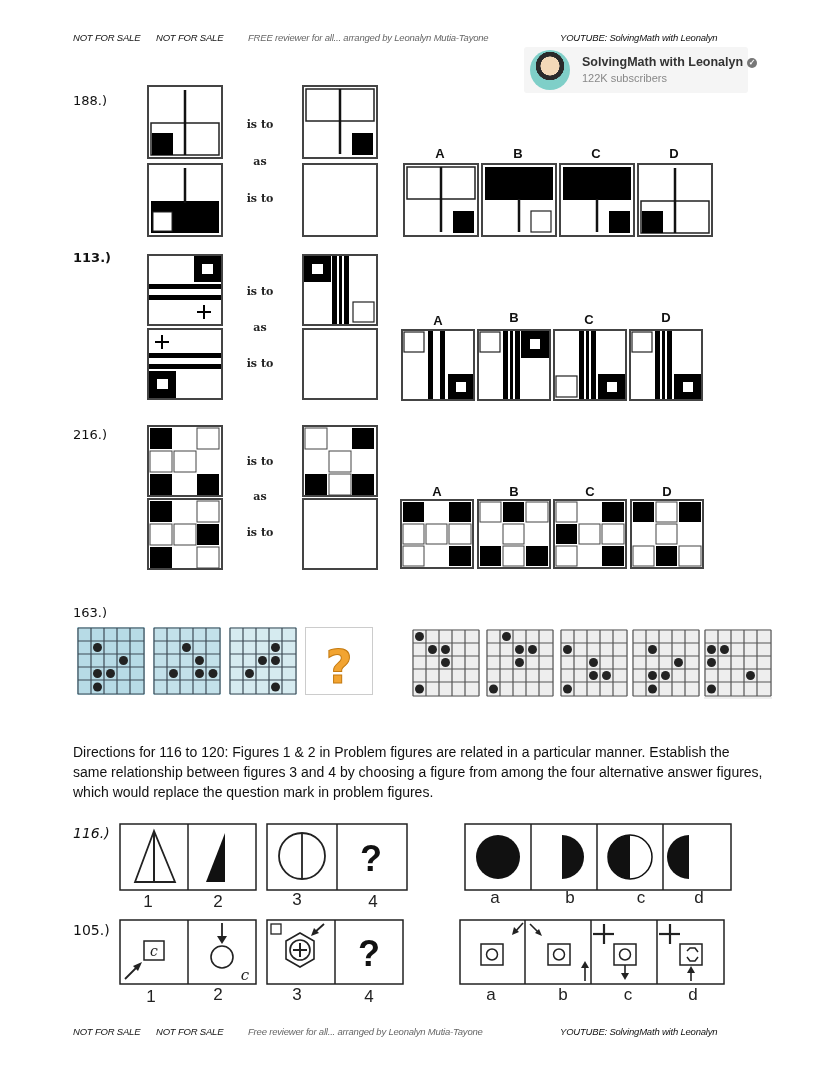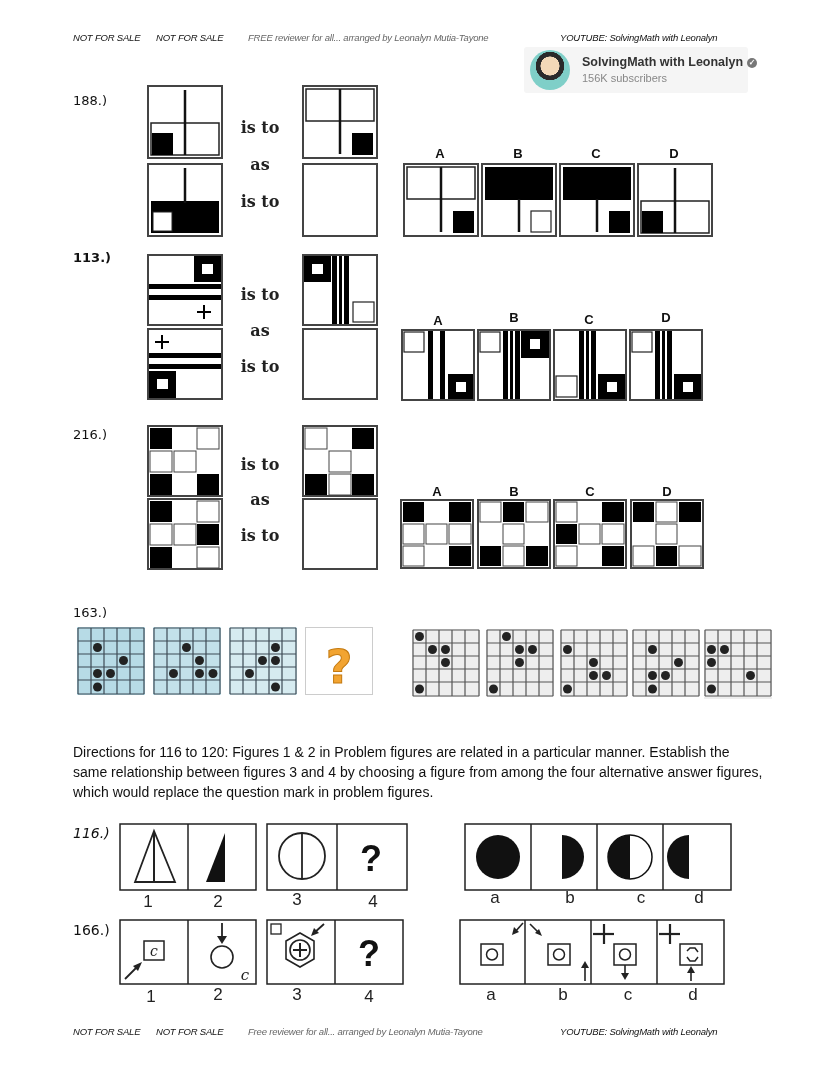--- a/index.html
+++ b/index.html
@@ -1,21 +1,21 @@
 <!DOCTYPE html>
 <html><head>
 <meta charset="utf-8">
 <style>
   html, body { margin:0; padding:0; background:#fff; }
   body { width:828px; height:1071px; position:relative; overflow:hidden; font-family:"Liberation Sans", sans-serif; color:#111; }
   .abs { position:absolute; }
   .hdr { font-family:"Liberation Sans", sans-serif; font-style:italic; font-size:9.5px; color:#111; white-space:nowrap; letter-spacing:-0.2px; }
   .hdr.gray { color:#666; }
   .qnum { font-family:"DejaVu Sans", sans-serif; font-size:13px; color:#111; }
-  .isto { font-family:"DejaVu Serif", serif; font-weight:bold; font-size:16px; color:#222; text-align:center; width:60px; }
+  .isto { font-family:"DejaVu Serif", serif; font-weight:bold; font-size:11px; color:#222; text-align:center; width:60px; }
   .optlbl { font-family:"Liberation Sans", sans-serif; font-weight:bold; font-size:13px; text-align:center; }
   .fig { position:absolute; }
   .fig svg { display:block; }
   .yt { position:absolute; left:524px; top:47px; width:224px; height:46px; background:#f5f5f5; border-radius:3px; }
   .yt .avatar { position:absolute; left:6px; top:3px; width:40px; height:40px; border-radius:50%; background:radial-gradient(circle at 50% 40%, #f3d9b8 0 30%, #2a2a2a 31% 45%, #7fcfc8 46%); }
   .yt .ch-name { position:absolute; left:58px; top:8px; font-size:12.5px; font-weight:bold; color:#333; white-space:nowrap; }
   .yt .verified { display:inline-block; width:10px; height:10px; border-radius:50%; background:#777; color:#fff; font-size:8px; line-height:10px; text-align:center; margin-left:4px; vertical-align:middle; }
   .yt .subs { position:absolute; left:58px; top:25px; font-size:11px; color:#888; white-space:nowrap; }
   .directions { position:absolute; left:73px; top:742px; width:690px; font-family:"Liberation Sans", sans-serif; font-size:14px; line-height:20px; color:#111; }
   .numlbl { font-family:"Liberation Sans", sans-serif; font-size:17px; color:#222; text-align:center; position:absolute; width:30px; }
@@ -24,21 +24,21 @@
 <body>
 
 <div class="abs hdr" style="left:73px;top:32px;">NOT FOR SALE</div>
 <div class="abs hdr" style="left:156px;top:32px;">NOT FOR SALE</div>
 <div class="abs hdr gray" style="left:248px;top:32px;">FREE reviewer for all... arranged by Leonalyn Mutia-Tayone</div>
 <div class="abs hdr" style="left:560px;top:32px;">YOUTUBE: SolvingMath with Leonalyn</div>
 
 <div class="yt">
   <div class="avatar"></div>
   <div class="ch-name"><span>SolvingMath with Leonalyn</span><span class="verified">✓</span></div>
-  <div class="subs">156K subscribers</div>
+  <div class="subs">122K subscribers</div>
 </div>
 
 <div class="abs qnum" style="left:73px;top:93px;">188.)</div>
 <div class="fig" style="left:147px;top:85px;">
   <svg width="76" height="74">
       <rect x="1" y="1" width="74" height="72" fill="#fff" stroke="#444" stroke-width="2"></rect>
     <rect x="4" y="38" width="68" height="32" fill="none" stroke="#222" stroke-width="1.5"></rect>
     <line x1="38" y1="5" x2="38" y2="70" stroke="#111" stroke-width="2.5"></line>
     <rect x="5" y="48" width="21" height="22" fill="#000"></rect>
     </svg>
@@ -552,21 +552,21 @@
     <circle cx="166" cy="34" r="22" fill="#fff" stroke="#111" stroke-width="1.5"></circle>
       <path d="M166,12 A22,22 0 0 0 166,56 Z" fill="#111"></path>
     <path d="M225,12 A22,22 0 0 0 225,56 Z" fill="#111"></path>
     </svg>
 </div>
 <div class="numlbl" style="left:480px;top:888px;">a</div>
 <div class="numlbl" style="left:555px;top:888px;">b</div>
 <div class="numlbl" style="left:626px;top:888px;">c</div>
 <div class="numlbl" style="left:684px;top:888px;">d</div>
 
-<div class="abs qnum" style="left:73px;top:922px;font-size:14px;">166.)</div>
+<div class="abs qnum" style="left:73px;top:922px;font-size:14px;">105.)</div>
 <div class="fig" style="left:119px;top:919px;">
   <svg width="138" height="66">
       <rect x="1" y="1" width="136" height="64" fill="#fff" stroke="#222" stroke-width="1.5"></rect>
       <line x1="69" y1="1" x2="69" y2="65" stroke="#222" stroke-width="1.5"></line>
     <rect x="25" y="22" width="20" height="19" fill="#fff" stroke="#222" stroke-width="1.5"></rect>
     <text x="35" y="37" text-anchor="middle" font-family="DejaVu Serif, serif" font-style="italic" font-size="14" fill="#222">c</text>
     <line x1="6" y1="60" x2="20" y2="46" stroke="#222" stroke-width="1.8"></line>
       <polygon points="23,43 14,47 19,52" fill="#222"></polygon>
     <line x1="103" y1="4" x2="103" y2="20" stroke="#222" stroke-width="1.8"></line>
       <polygon points="103,25 98,17 108,17" fill="#222"></polygon>

